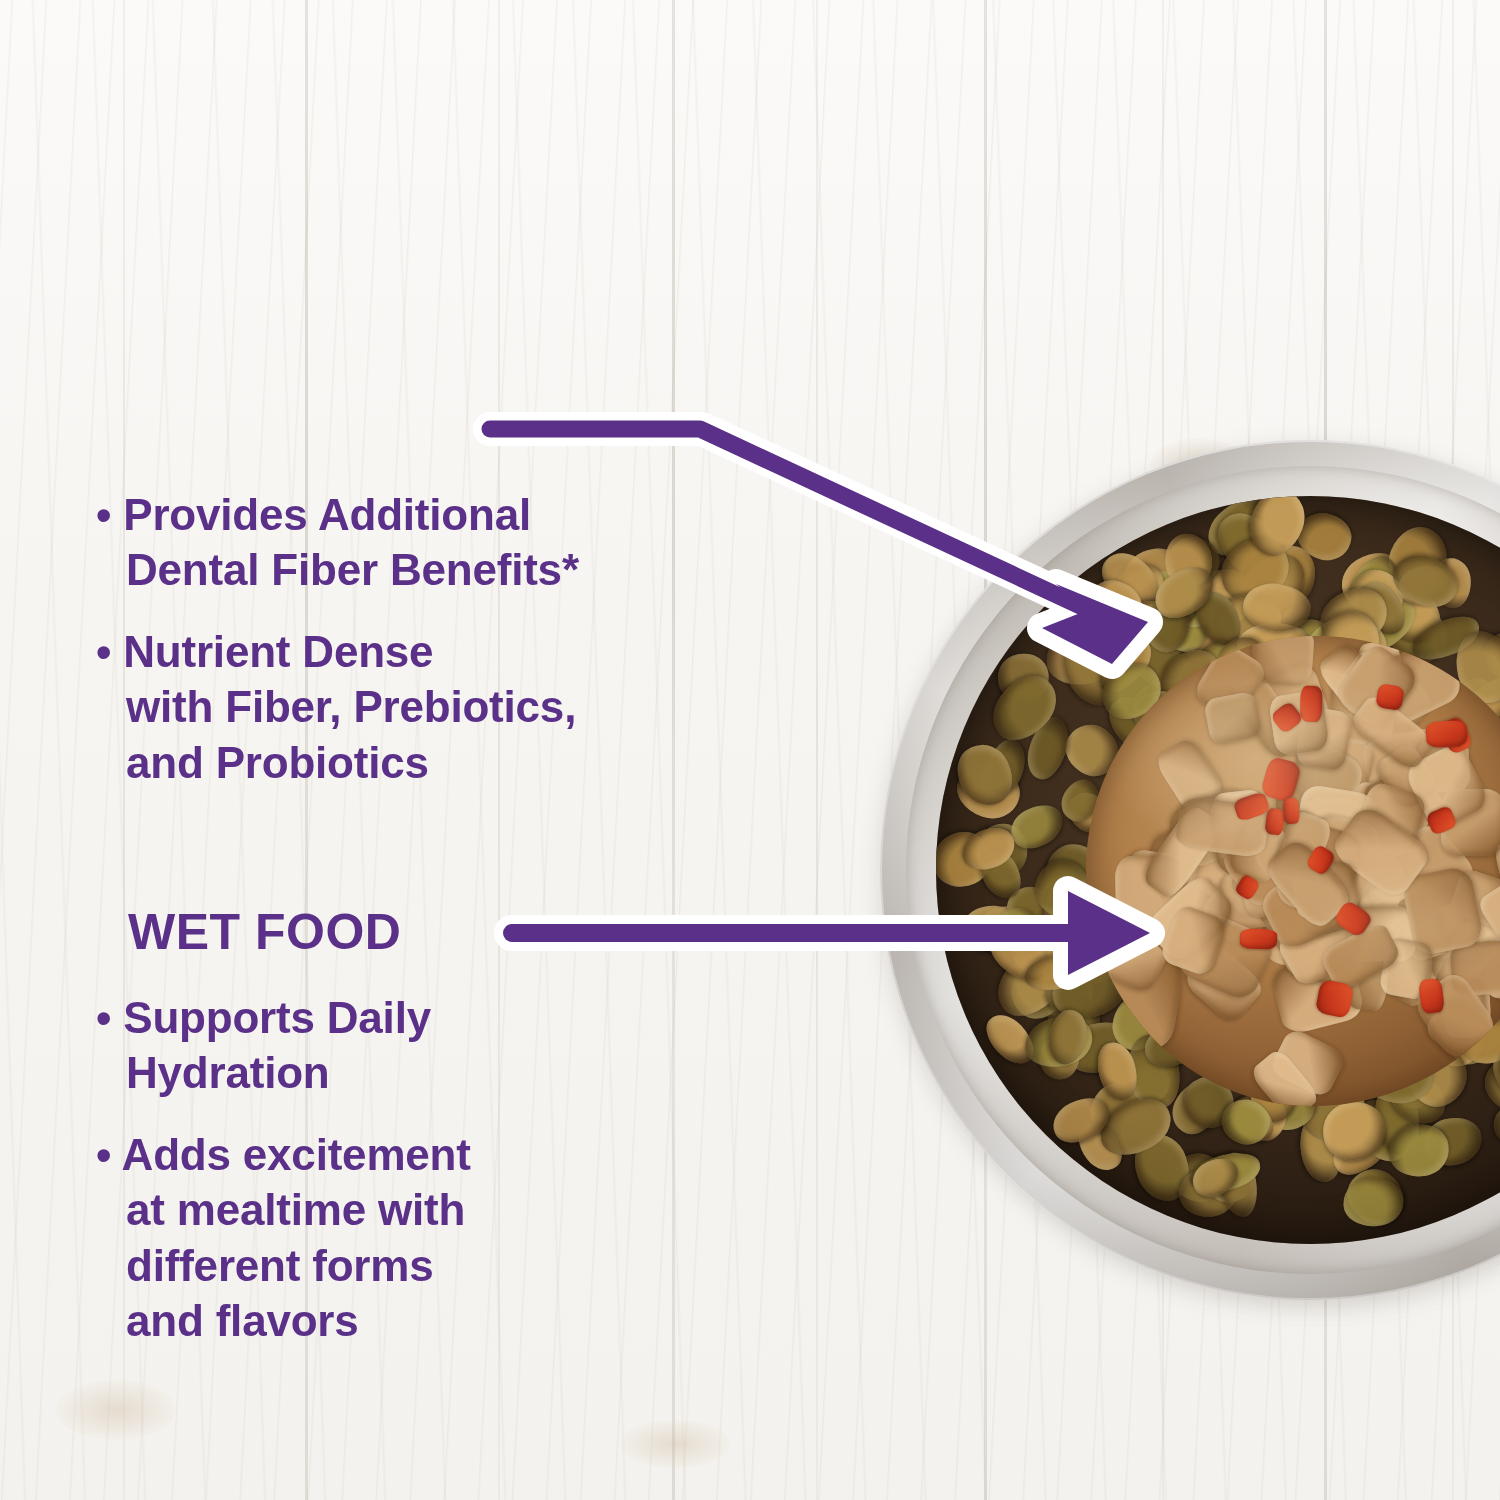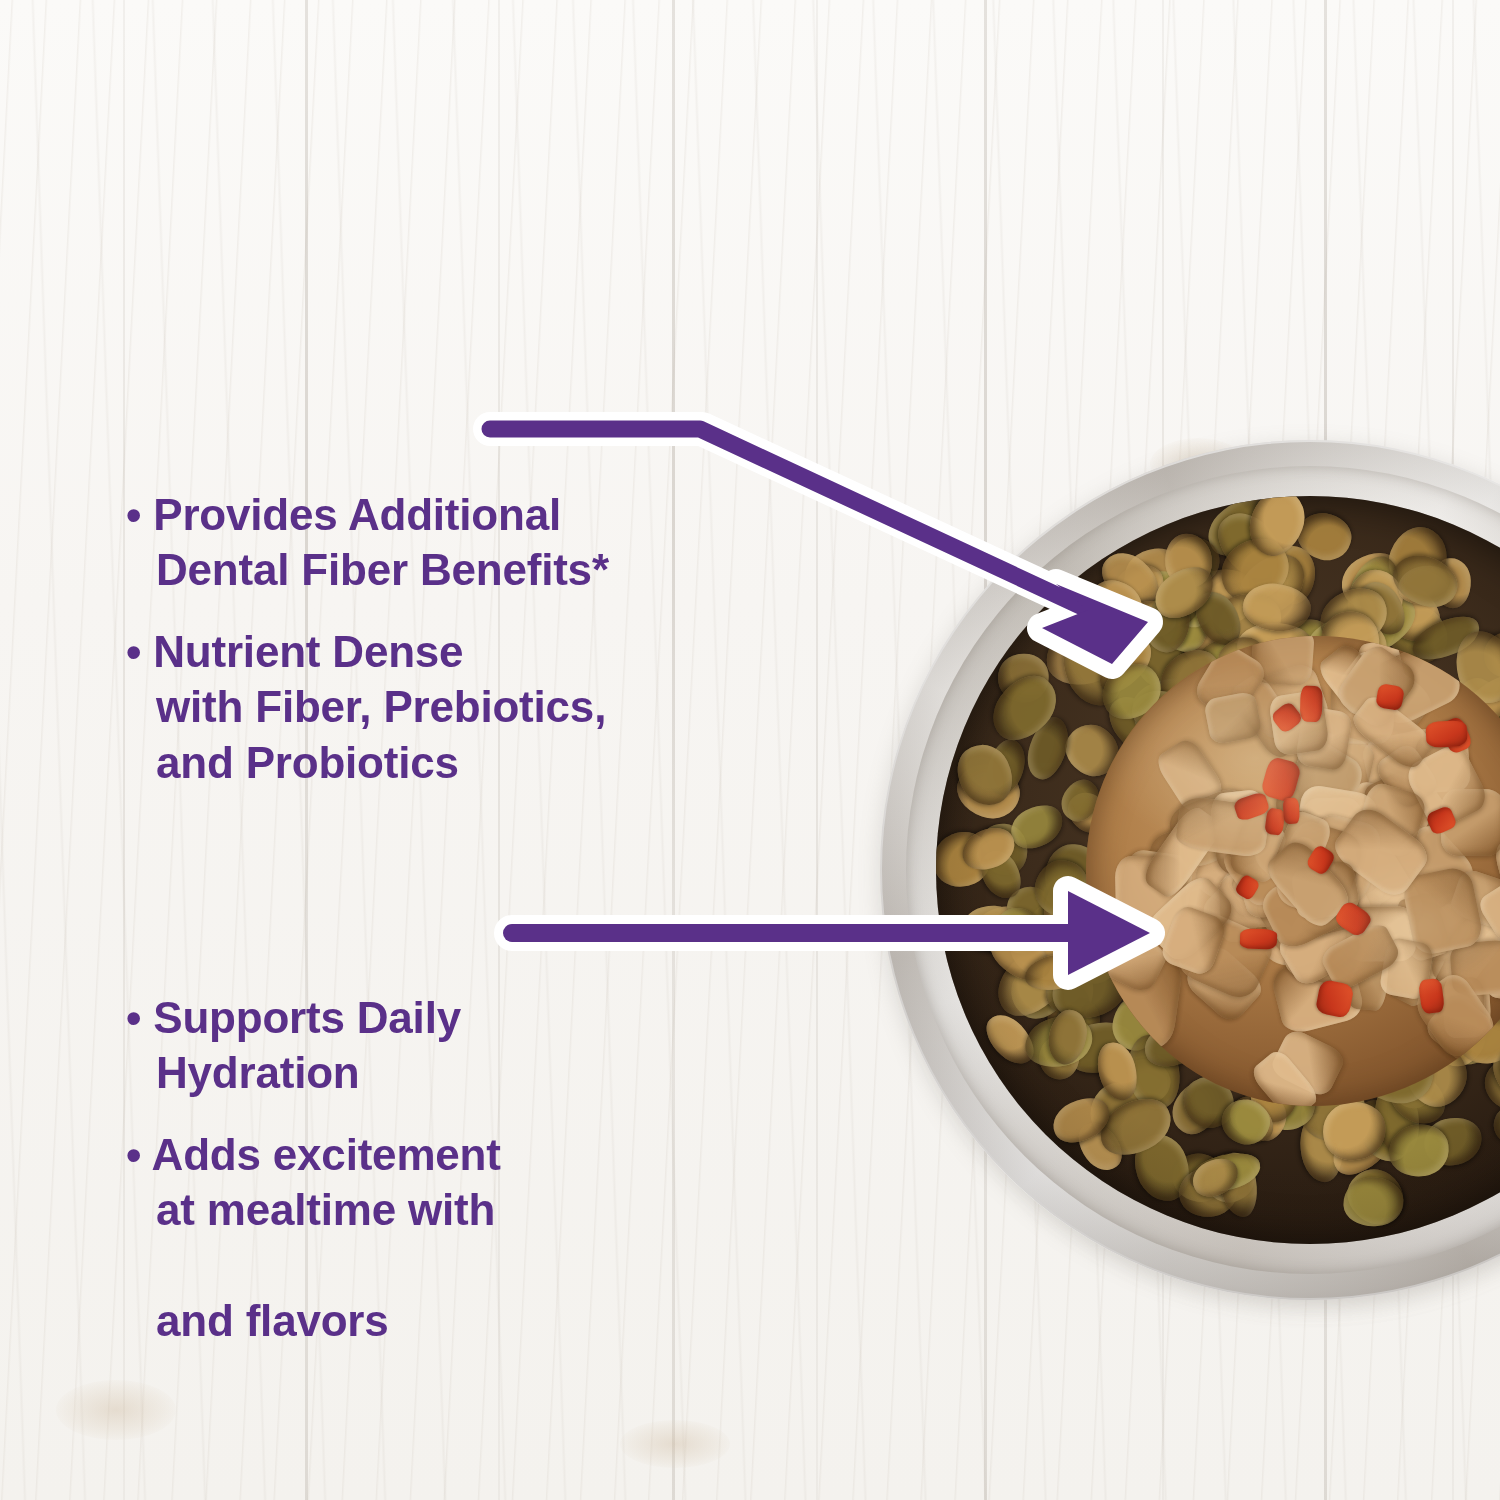--- a/index.html
+++ b/index.html
@@ -213,21 +213,21 @@
   .bullets {
     position:absolute;
     color:#5A3089;
     font-family:"Liberation Sans", sans-serif;
     font-weight:700;
     font-size:44px;
     line-height:1.26;
     letter-spacing:-0.2px;
     width:760px;
   }
-  .bullets p { margin-bottom:26px; text-indent:-30px; padding-left:30px; }
+  .bullets p { margin-bottom:26px; text-indent:-30px; }
   .bullets p:last-child { margin-bottom:0; }
 
   
   .arrow-layer {
     position:absolute; left:0; top:0; width:1500px; height:1500px;
     pointer-events:none;
   }
 
   
   .footnote {
@@ -585,30 +585,31 @@
         <span>• Provides Additional</span><br>
         <span>Dental Fiber Benefits*</span>
       </p>
       <p>
         <span>• Nutrient Dense</span><br>
         <span>with Fiber, Prebiotics,</span><br>
         <span>and Probiotics</span>
       </p>
     </div>
 
+    <div class="sec-head" style="left:128px; top:903px;">WET FOOD</div>
 
     <div class="bullets" style="left:126px; top:990px;">
       <p>
         <span>• Supports Daily</span><br>
         <span>Hydration</span>
       </p>
       <p>
         <span>• Adds excitement</span><br>
         <span>at mealtime with</span><br>
-        <br>
+        <span>different forms</span><br>
         <span>and flavors</span>
       </p>
     </div>
   </div>
 
   <svg class="arrow-layer" viewBox="0 0 1500 1500">
 
     <g>
 
       <path d="M 490 429 L 702 429 L 1110 618" fill="none" stroke="#FFFFFF" stroke-width="34" stroke-linecap="round" stroke-linejoin="round"></path>

